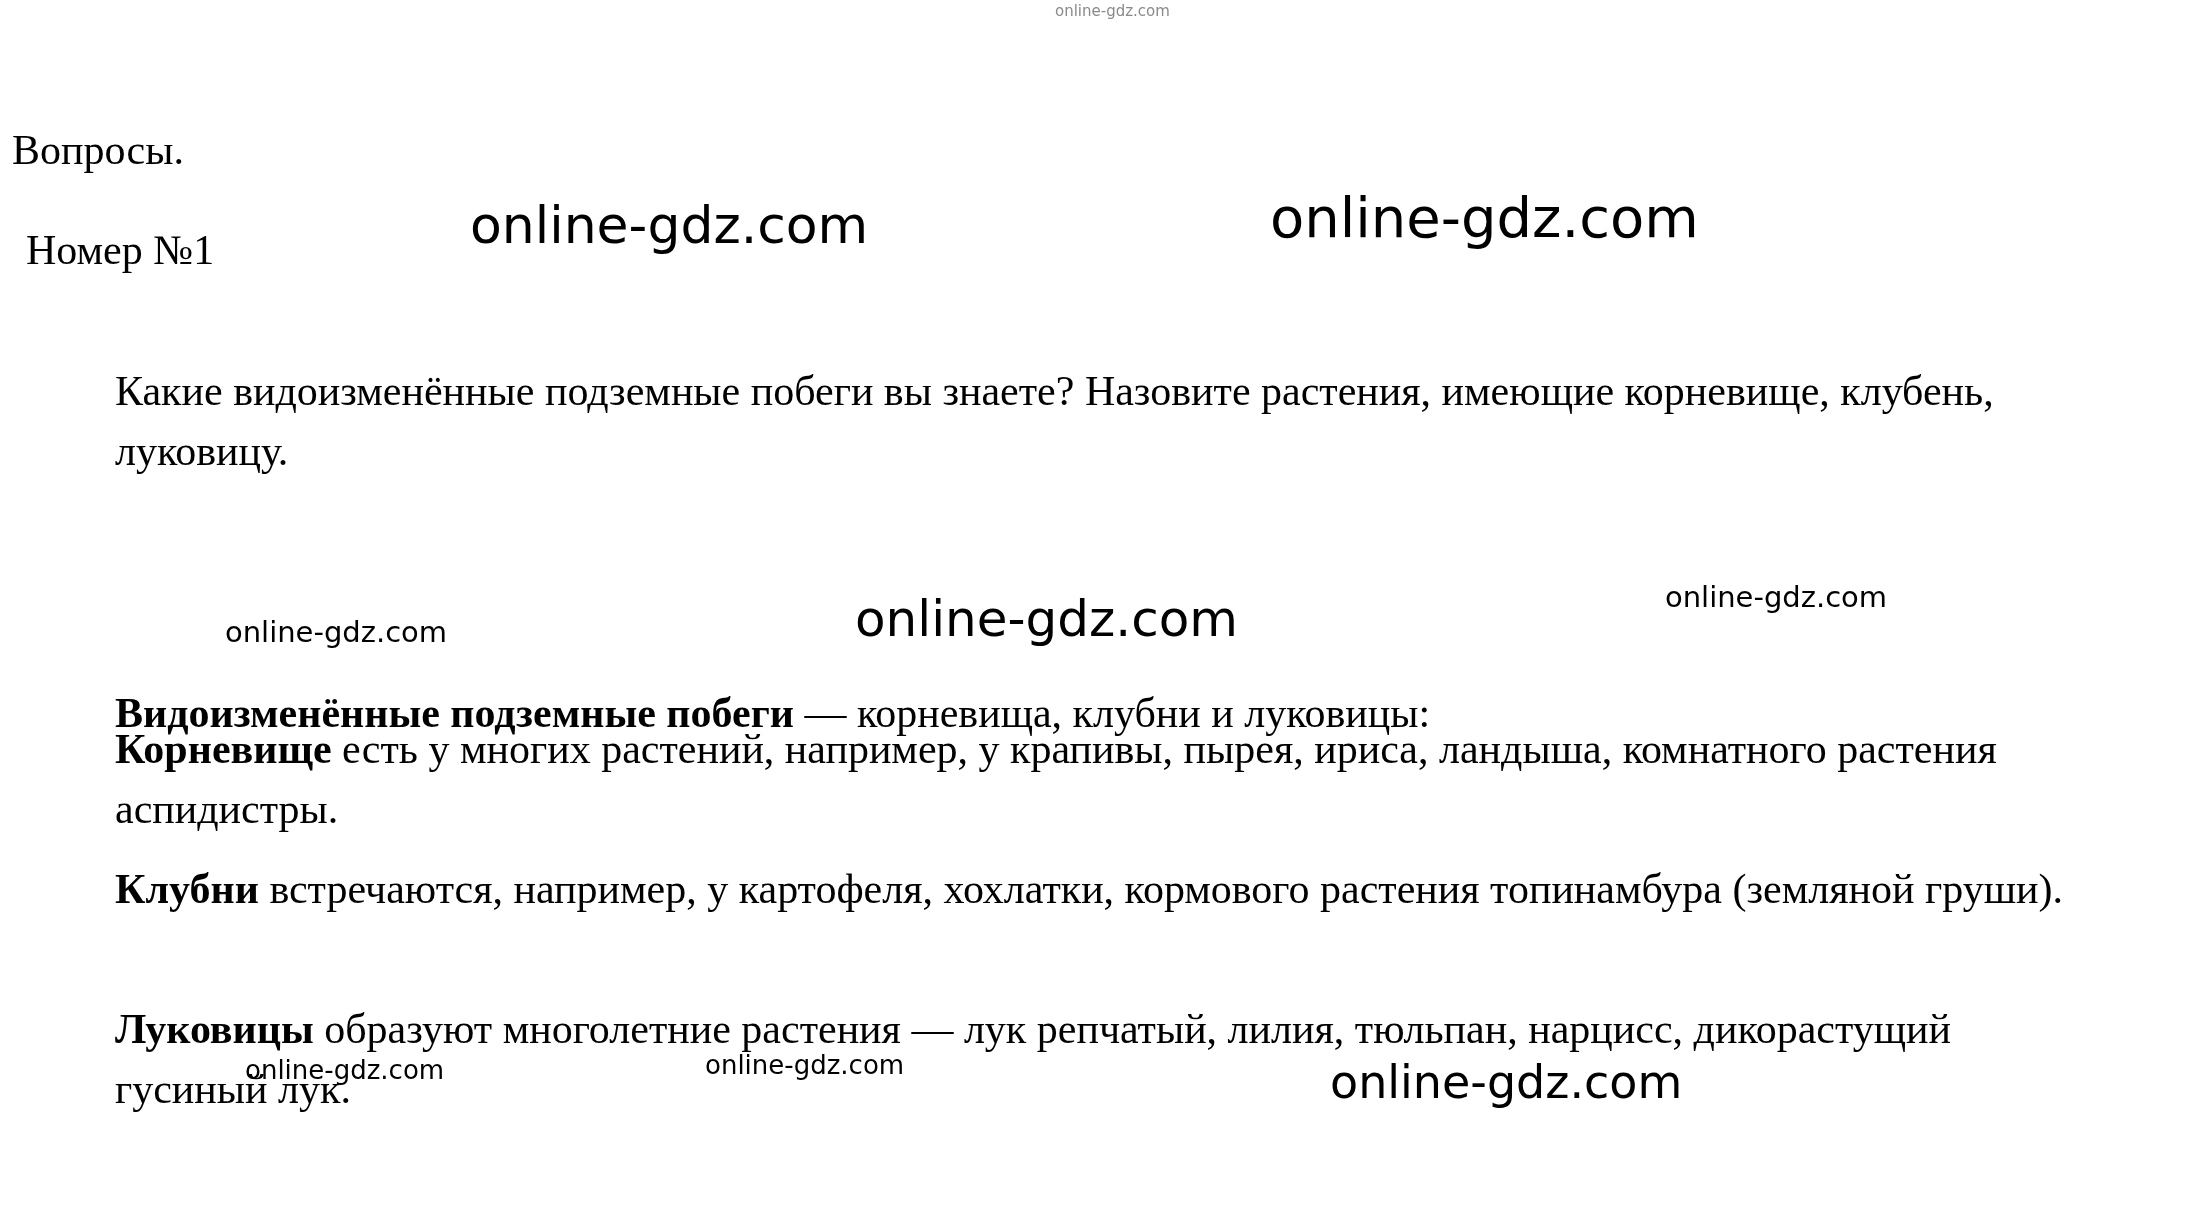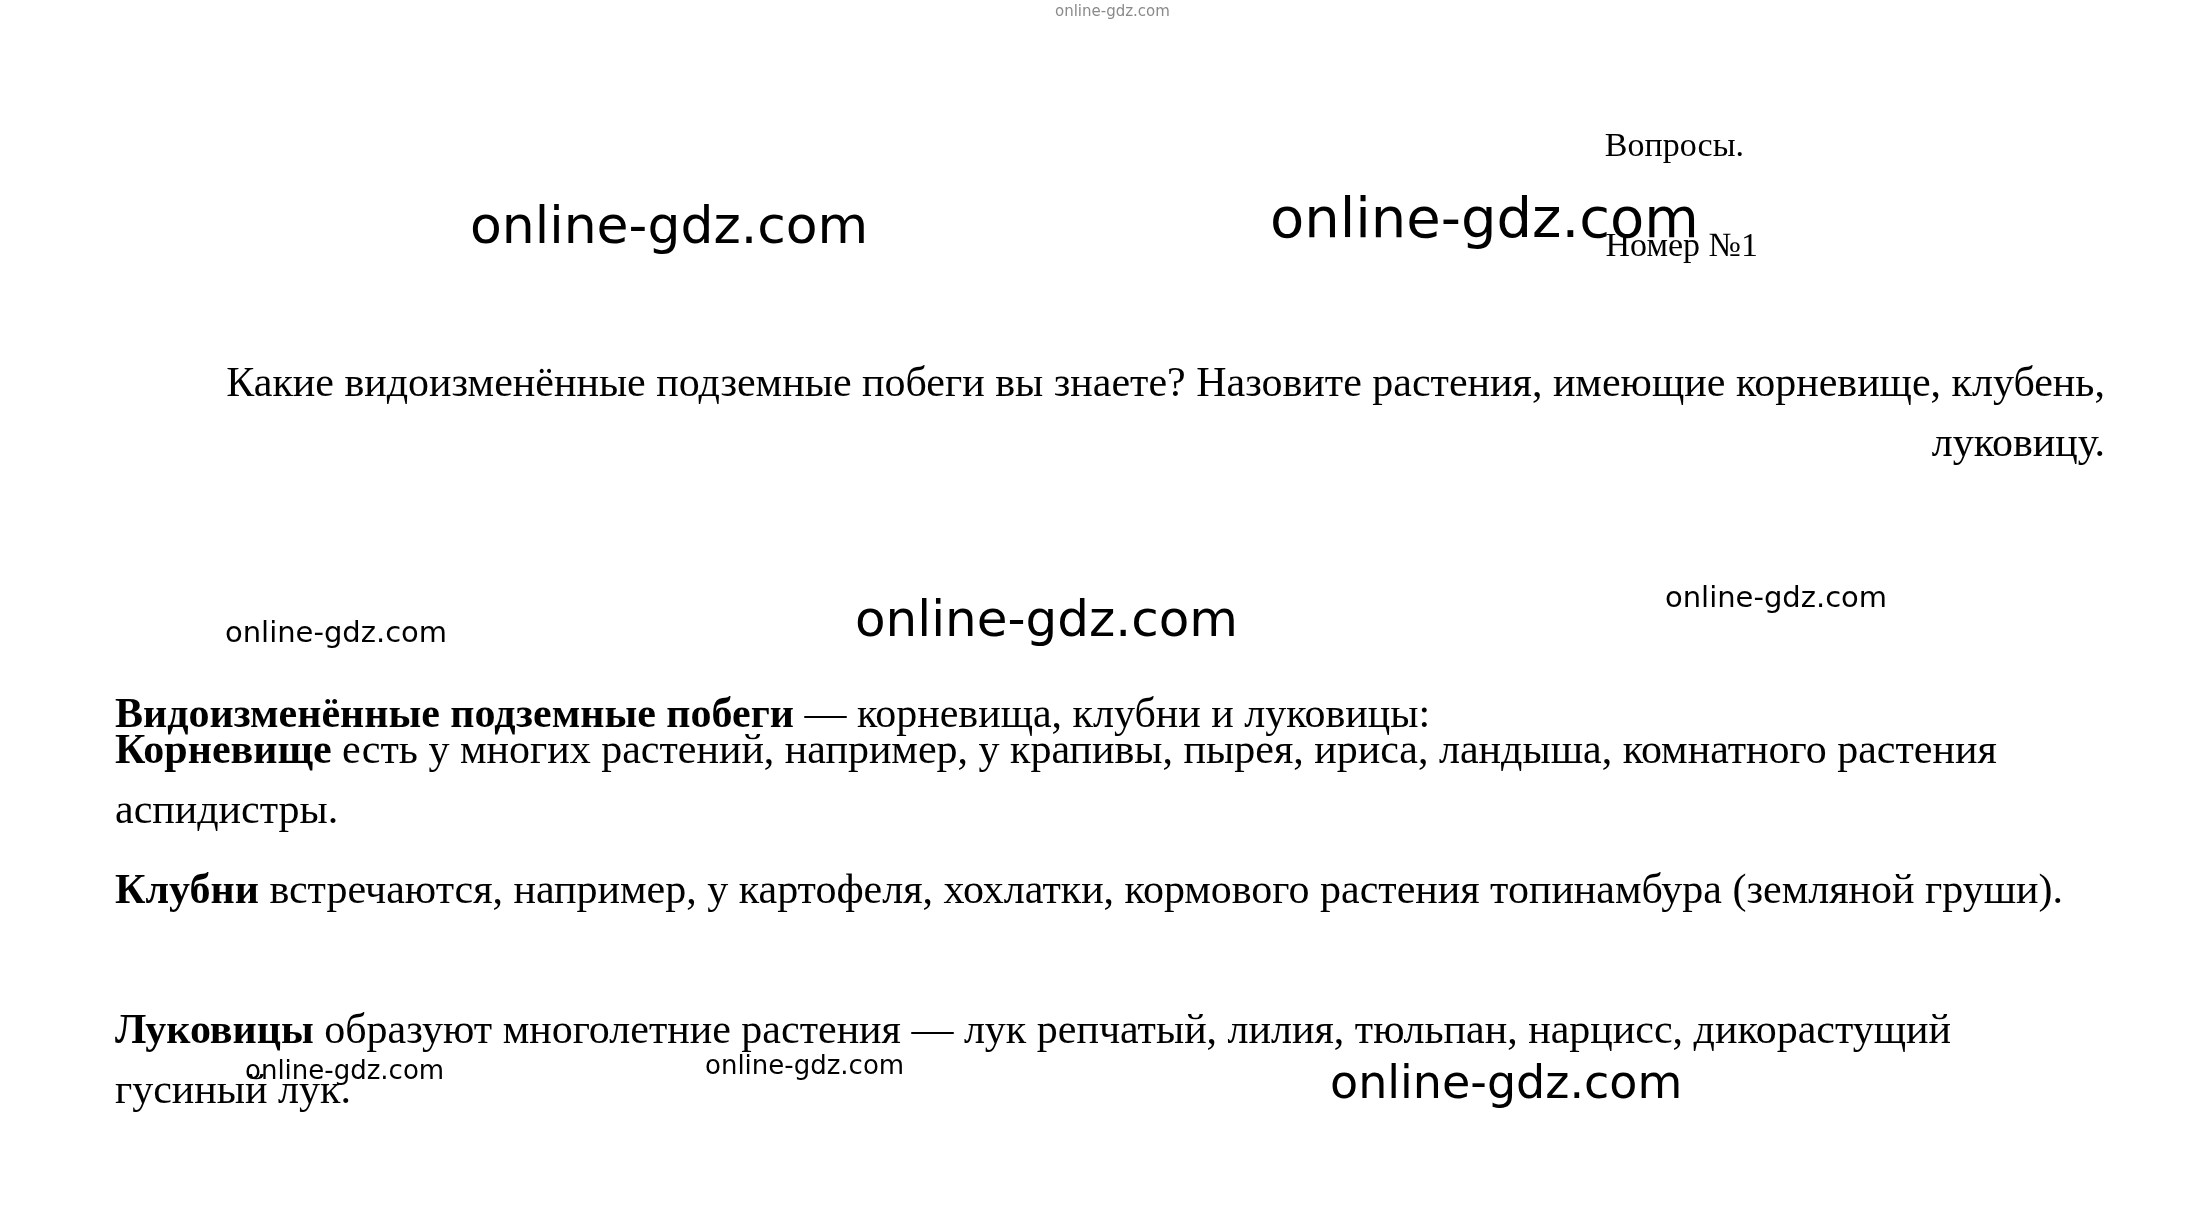--- a/index.html
+++ b/index.html
@@ -37,39 +37,39 @@
   .wm-c          { left: 225px;  top: 615px; font-size: 29px; }
   .wm-d          { left: 855px;  top: 590px; font-size: 50px; }
   .wm-e          { left: 1665px; top: 580px; font-size: 29px; }
   .wm-f          { left: 245px;  top: 1055px;font-size: 26px; }
   .wm-g          { left: 705px;  top: 1050px;font-size: 26px; }
   .wm-h          { left: 1330px; top: 1055px;font-size: 46px; }
 
   
   .doc-center {
     position: absolute;
-    text-align: right;
+    text-align: left;
     width: 100%;
-    left: 0;
-    font-size: 34px;
+    left: 12px;
+    font-size: 42px;
     line-height: 1.2;
   }
   .title-voprosy { top: 125px; }
   .title-nomer   { top: 225px; padding-left: 14px; }
   .title-reshenie{ top: 545px; }
 
   .para {
     position: absolute;
     left: 115px;
     width: 1990px;
     font-size: 42px;
     line-height: 1.42;
     text-align: left;
   }
-  .q-text   { top: 353px; text-align: right; }
+  .q-text   { top: 362px; }
   .ans-1    { top: 684px; }
   .ans-2    { top: 720px; }
   .ans-3    { top: 860px; }
   .ans-4    { top: 1000px; }
 
   .b { font-weight: bold; }
 </style>
 </head>
 <body>
 

